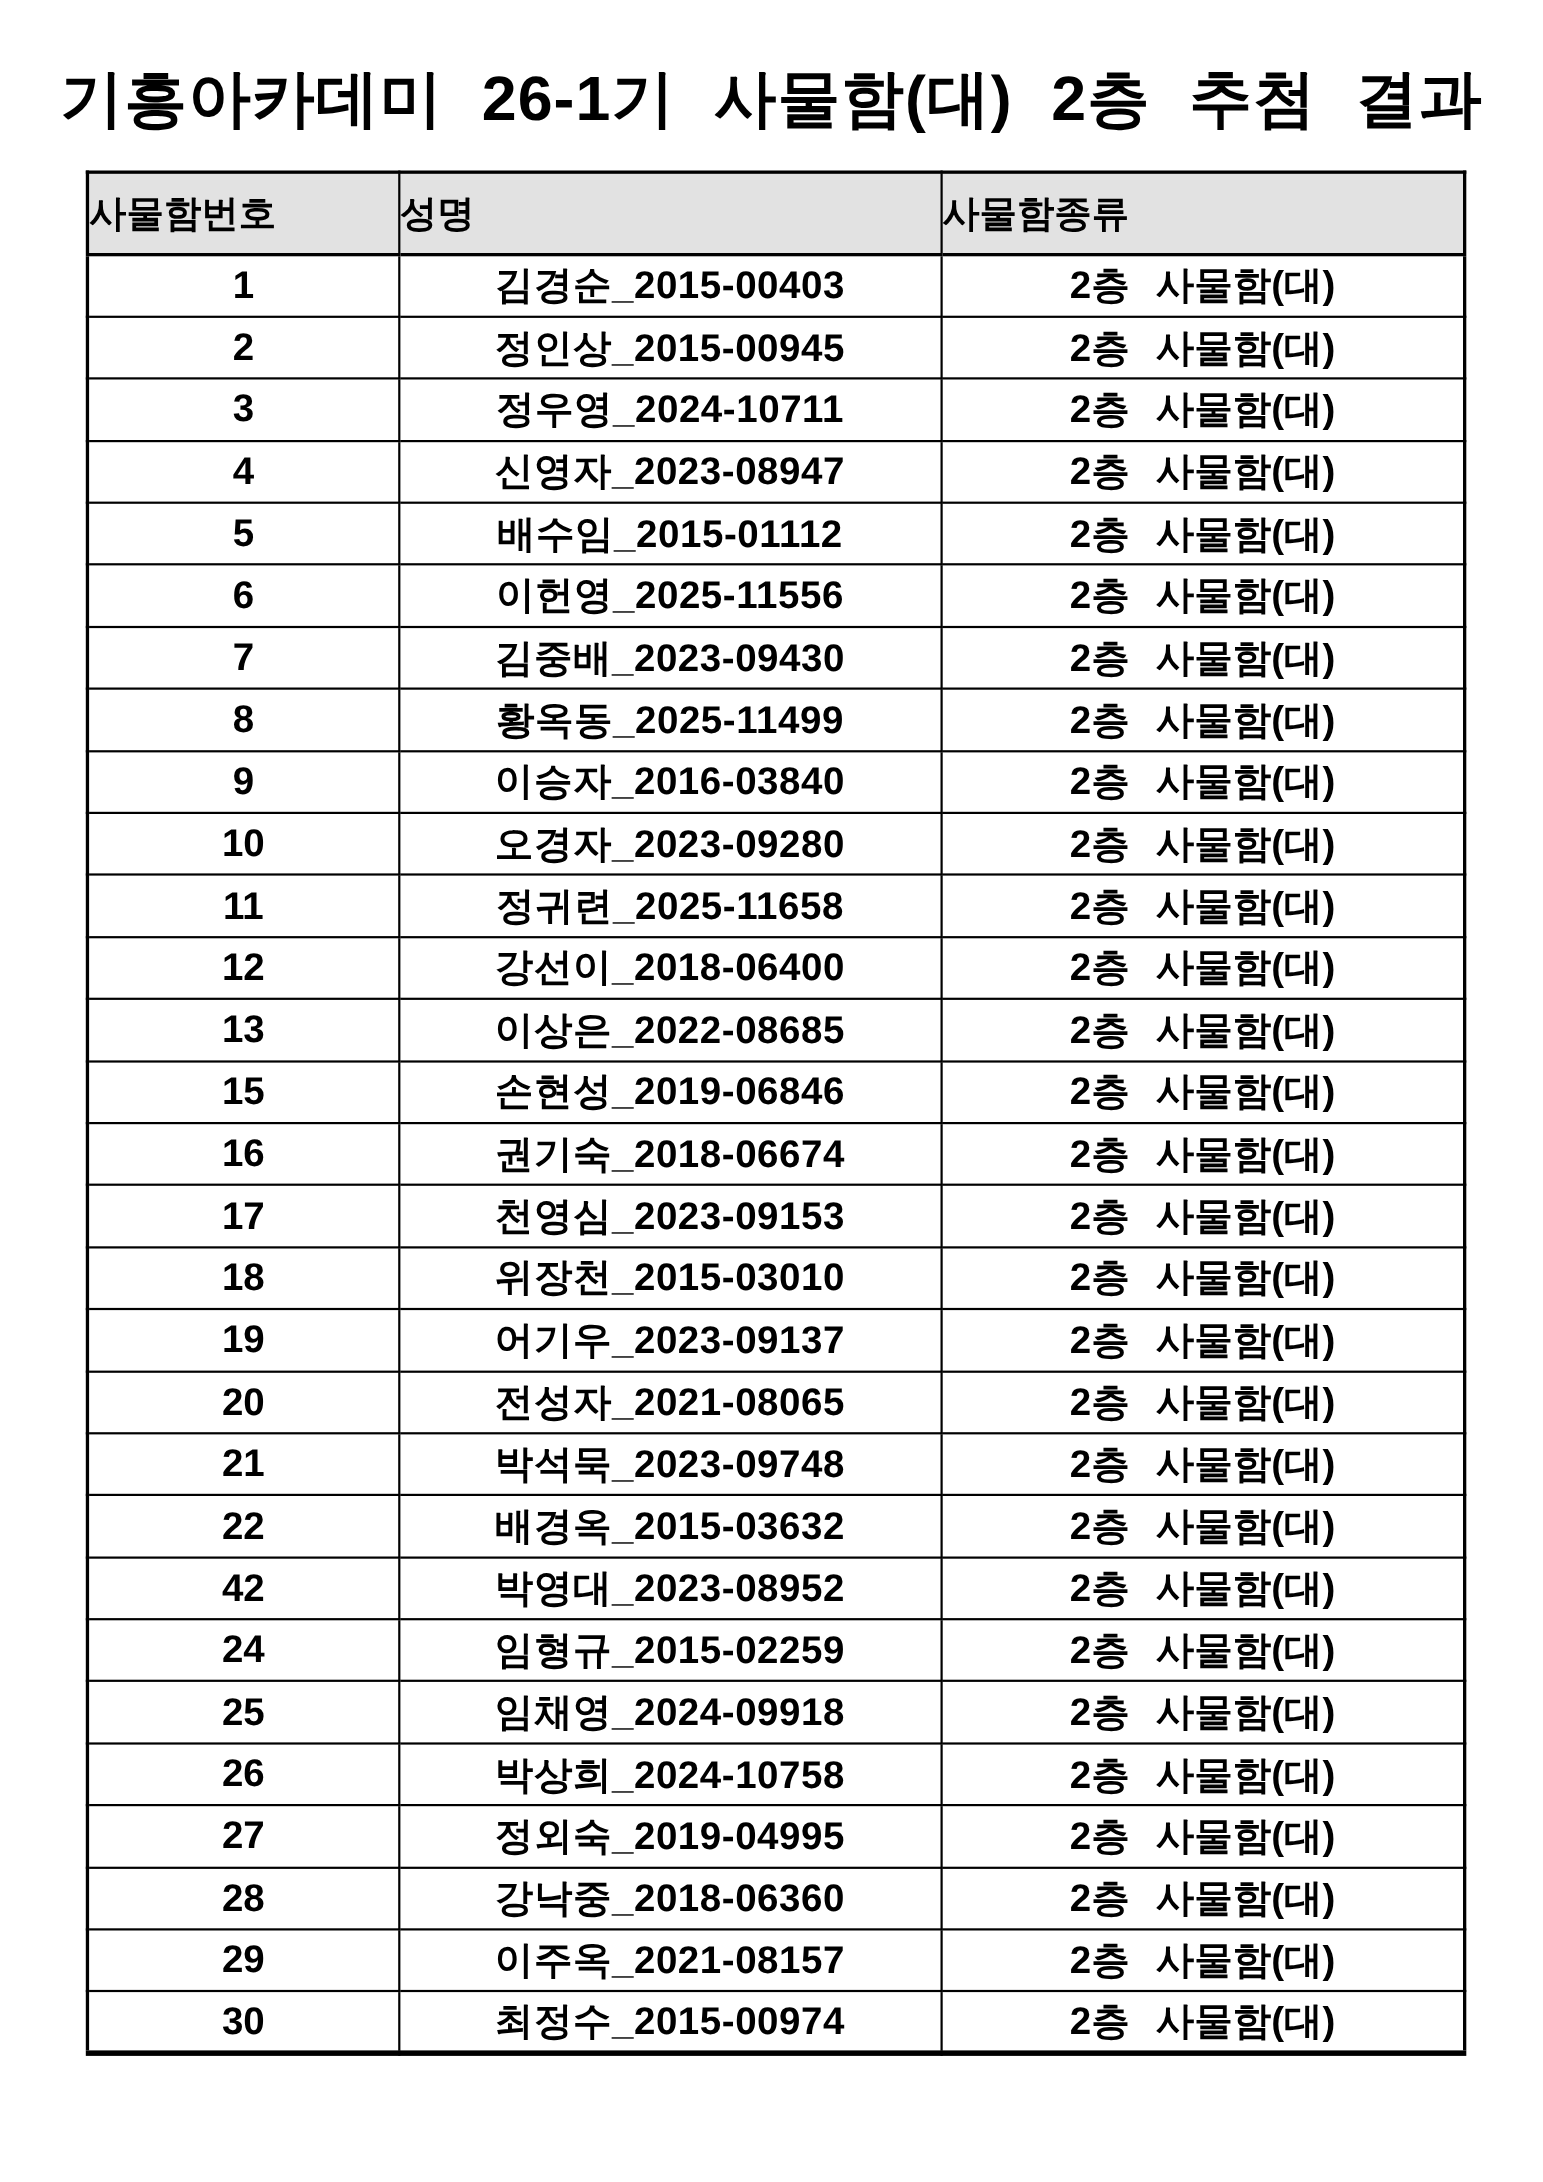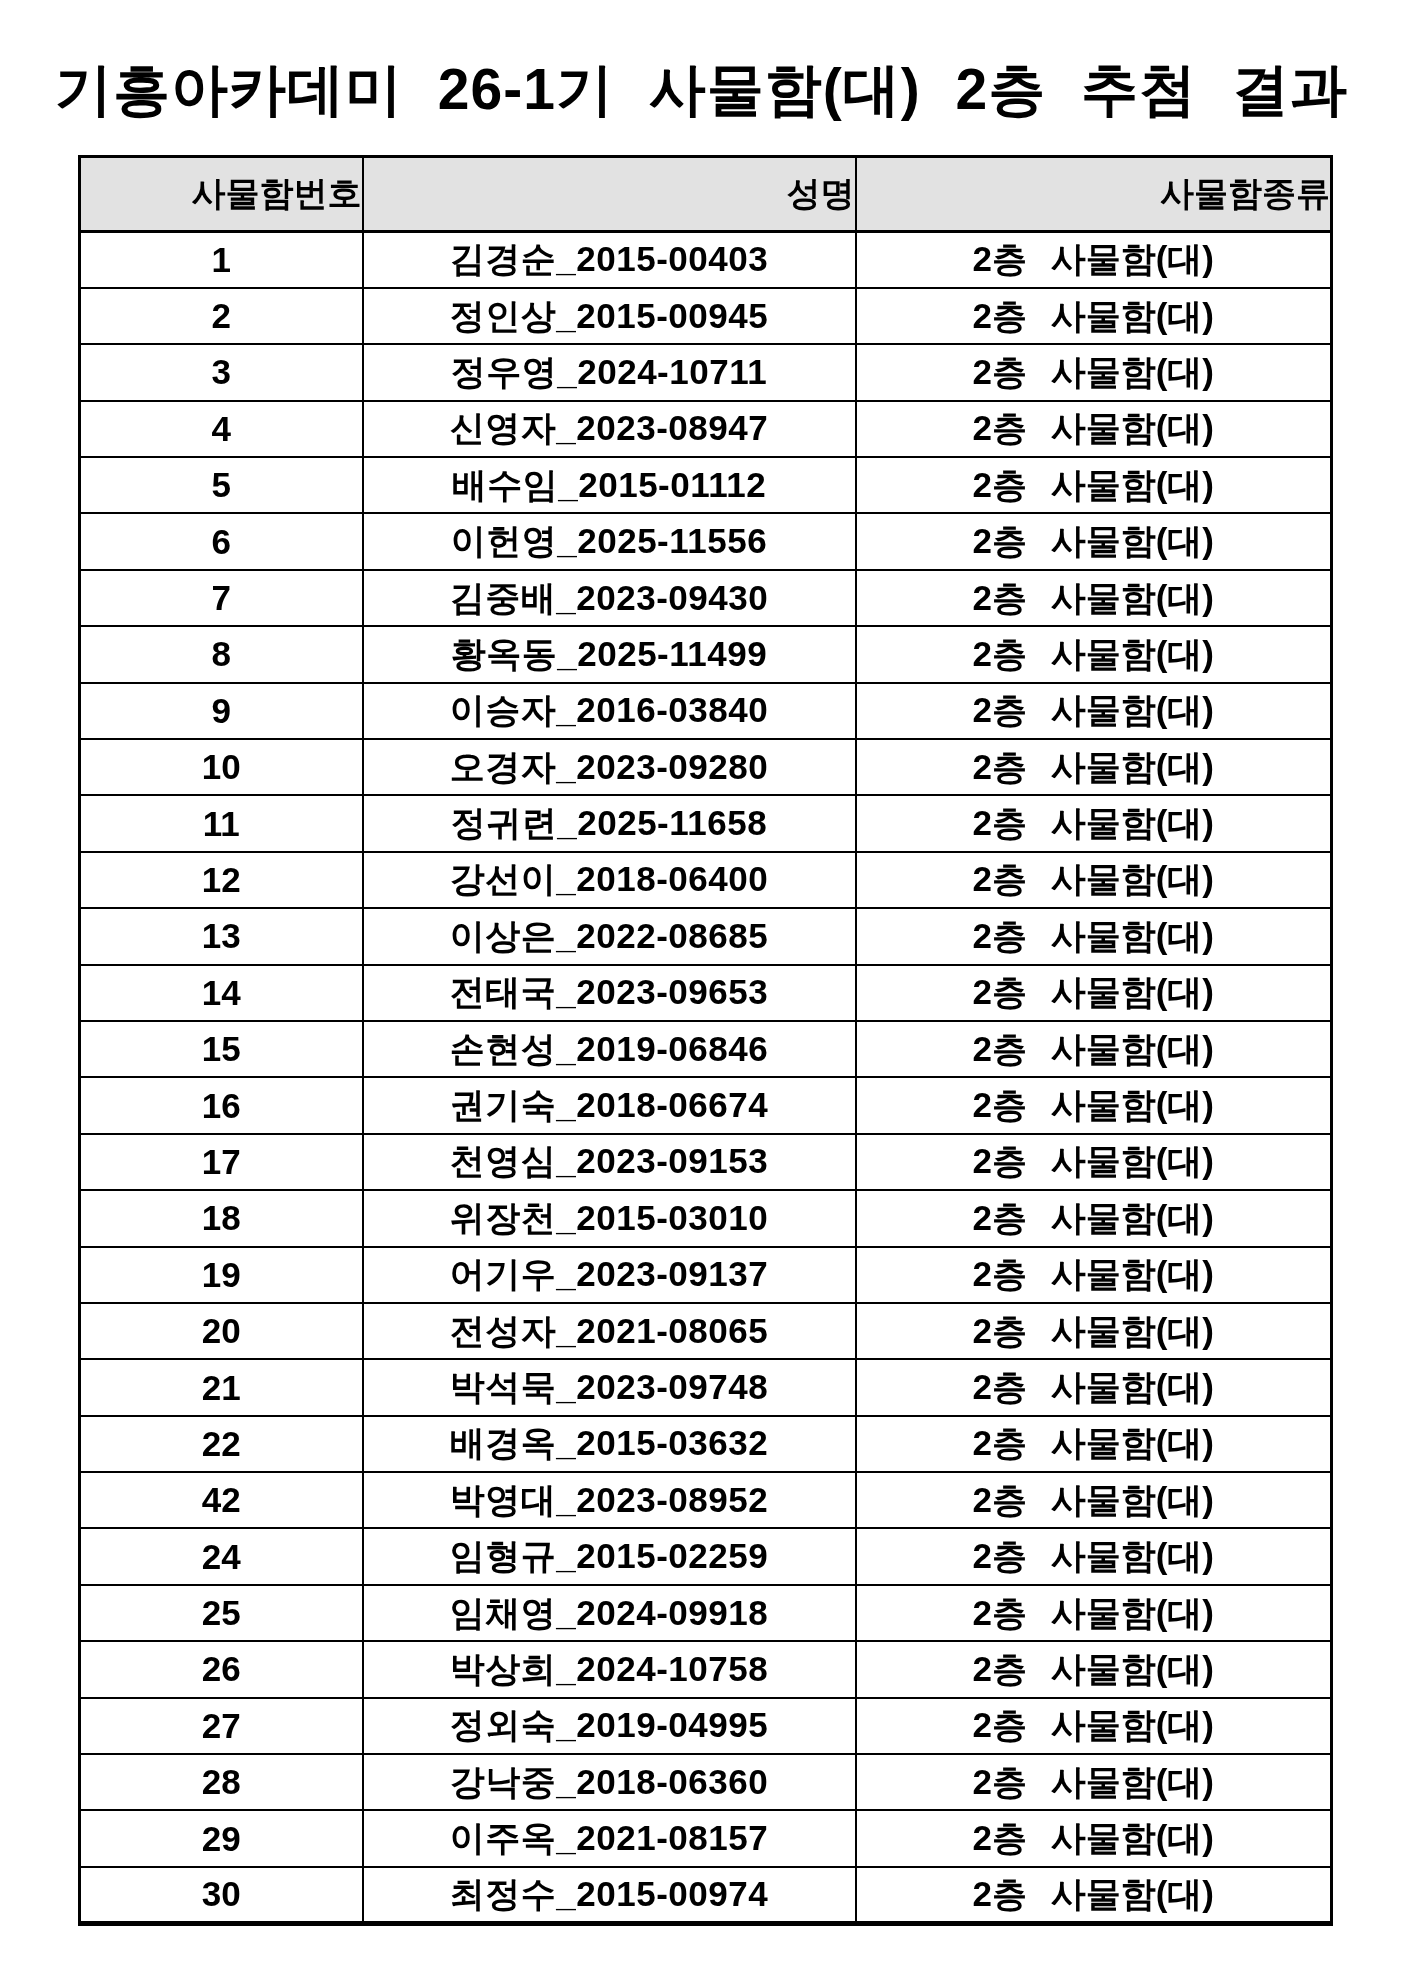--- a/index.html
+++ b/index.html
@@ -51,21 +51,21 @@
   table.result-table col.col-no   { width: 283px; }
   table.result-table col.col-name { width: 493px; }
   table.result-table col.col-type { width: 476px; }
   table.result-table th {
     background: var(--header-bg);
     border: 2px solid var(--border-color);
     border-bottom-width: 3px;
     height: 75px;
     font-size: 34px;
     font-weight: bold;
-    text-align: right;
+    text-align: left;
     vertical-align: middle;
   }
   table.result-table td {
     border: 2px solid var(--border-color);
     height: 56.4px;
     font-size: 35px;
     font-weight: bold;
     text-align: center;
     vertical-align: middle;
     white-space: nowrap;
@@ -156,25 +156,20 @@
             <td class="cell-no">12</td>
             <td class="cell-name">강선이_2018-06400</td>
             <td class="cell-type">2층 사물함(대)</td>
           </tr>
           <tr>
             <td class="cell-no">13</td>
             <td class="cell-name">이상은_2022-08685</td>
             <td class="cell-type">2층 사물함(대)</td>
           </tr>
           <tr>
-            <td class="cell-no">14</td>
-            <td class="cell-name">전태국_2023-09653</td>
-            <td class="cell-type">2층 사물함(대)</td>
-          </tr>
-          <tr>
             <td class="cell-no">15</td>
             <td class="cell-name">손현성_2019-06846</td>
             <td class="cell-type">2층 사물함(대)</td>
           </tr>
           <tr>
             <td class="cell-no">16</td>
             <td class="cell-name">권기숙_2018-06674</td>
             <td class="cell-type">2층 사물함(대)</td>
           </tr>
           <tr>

